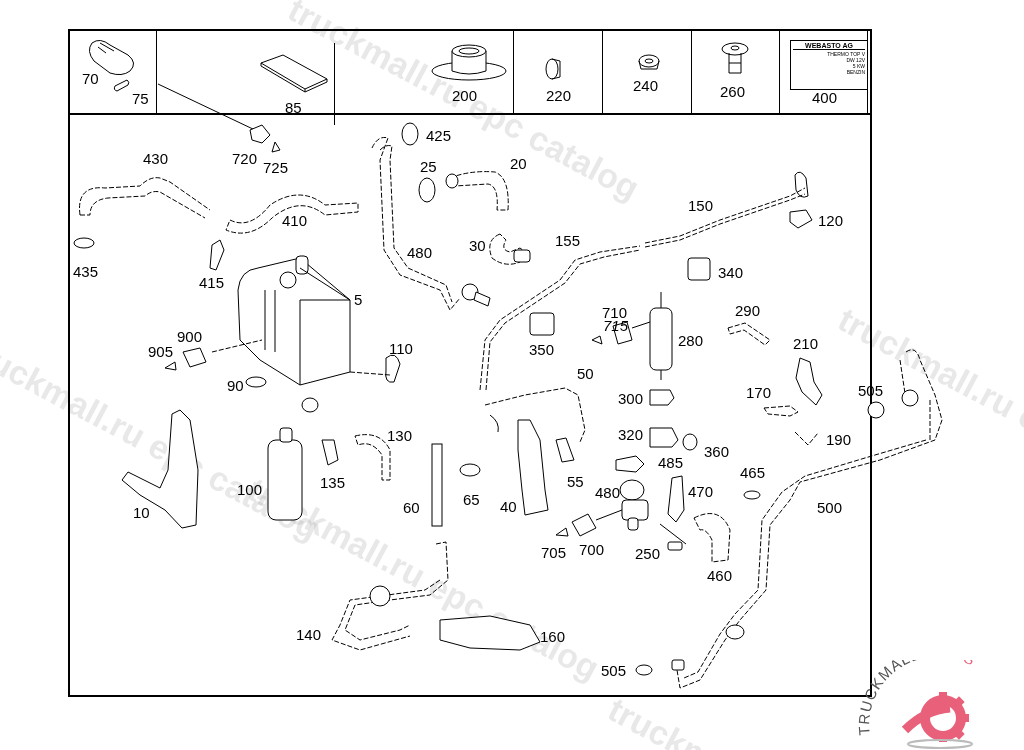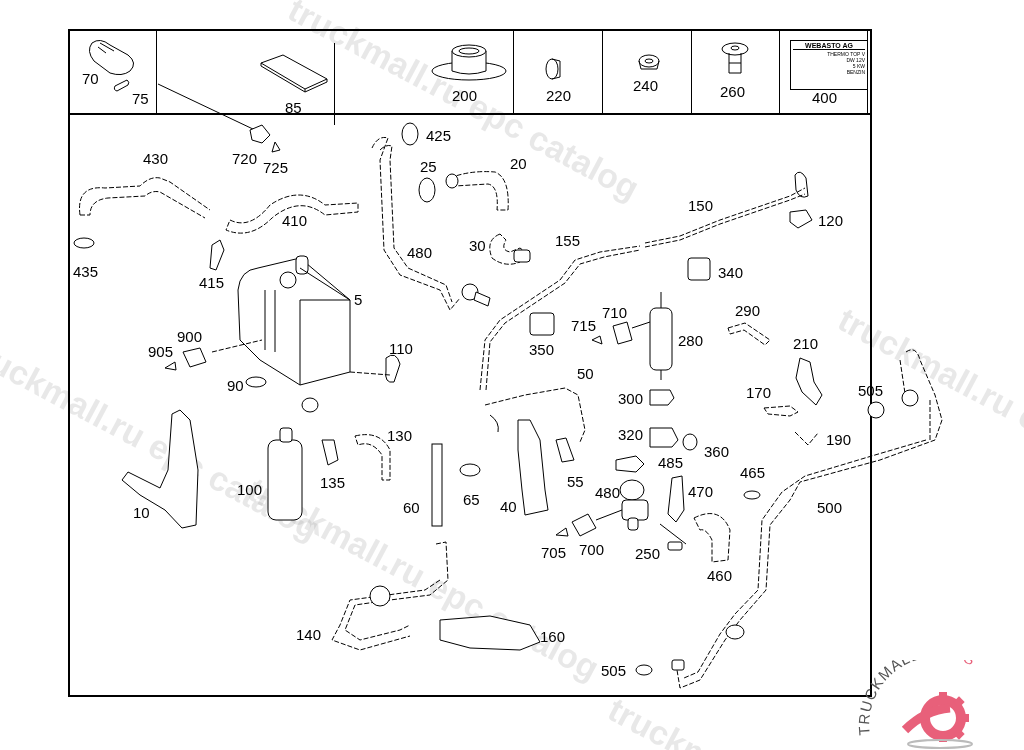--- a/index.html
+++ b/index.html
@@ -242,21 +242,21 @@
 <span class="callout" style="left:469px;top:238px;">30</span>
 <span class="callout" style="left:555px;top:233px;">155</span>
 <span class="callout" style="left:688px;top:198px;">150</span>
 <span class="callout" style="left:818px;top:213px;">120</span>
 <span class="callout" style="left:718px;top:265px;">340</span>
 <span class="callout" style="left:148px;top:344px;">905</span>
 <span class="callout" style="left:177px;top:329px;">900</span>
 <span class="callout" style="left:227px;top:378px;">90</span>
 <span class="callout" style="left:389px;top:341px;">110</span>
 <span class="callout" style="left:529px;top:342px;">350</span>
-<span class="callout" style="left:571px;top:318px;">715</span>
+<span class="callout" style="left:603px;top:318px;font-style:italic;">715</span>
 <span class="callout" style="left:602px;top:305px;">710</span>
 <span class="callout" style="left:678px;top:333px;">280</span>
 <span class="callout" style="left:735px;top:303px;">290</span>
 <span class="callout" style="left:793px;top:336px;">210</span>
 <span class="callout" style="left:577px;top:366px;">50</span>
 <span class="callout" style="left:618px;top:391px;">300</span>
 <span class="callout" style="left:746px;top:385px;">170</span>
 <span class="callout" style="left:858px;top:383px;">505</span>
 <span class="callout" style="left:826px;top:432px;">190</span>
 <span class="callout" style="left:618px;top:427px;">320</span>

